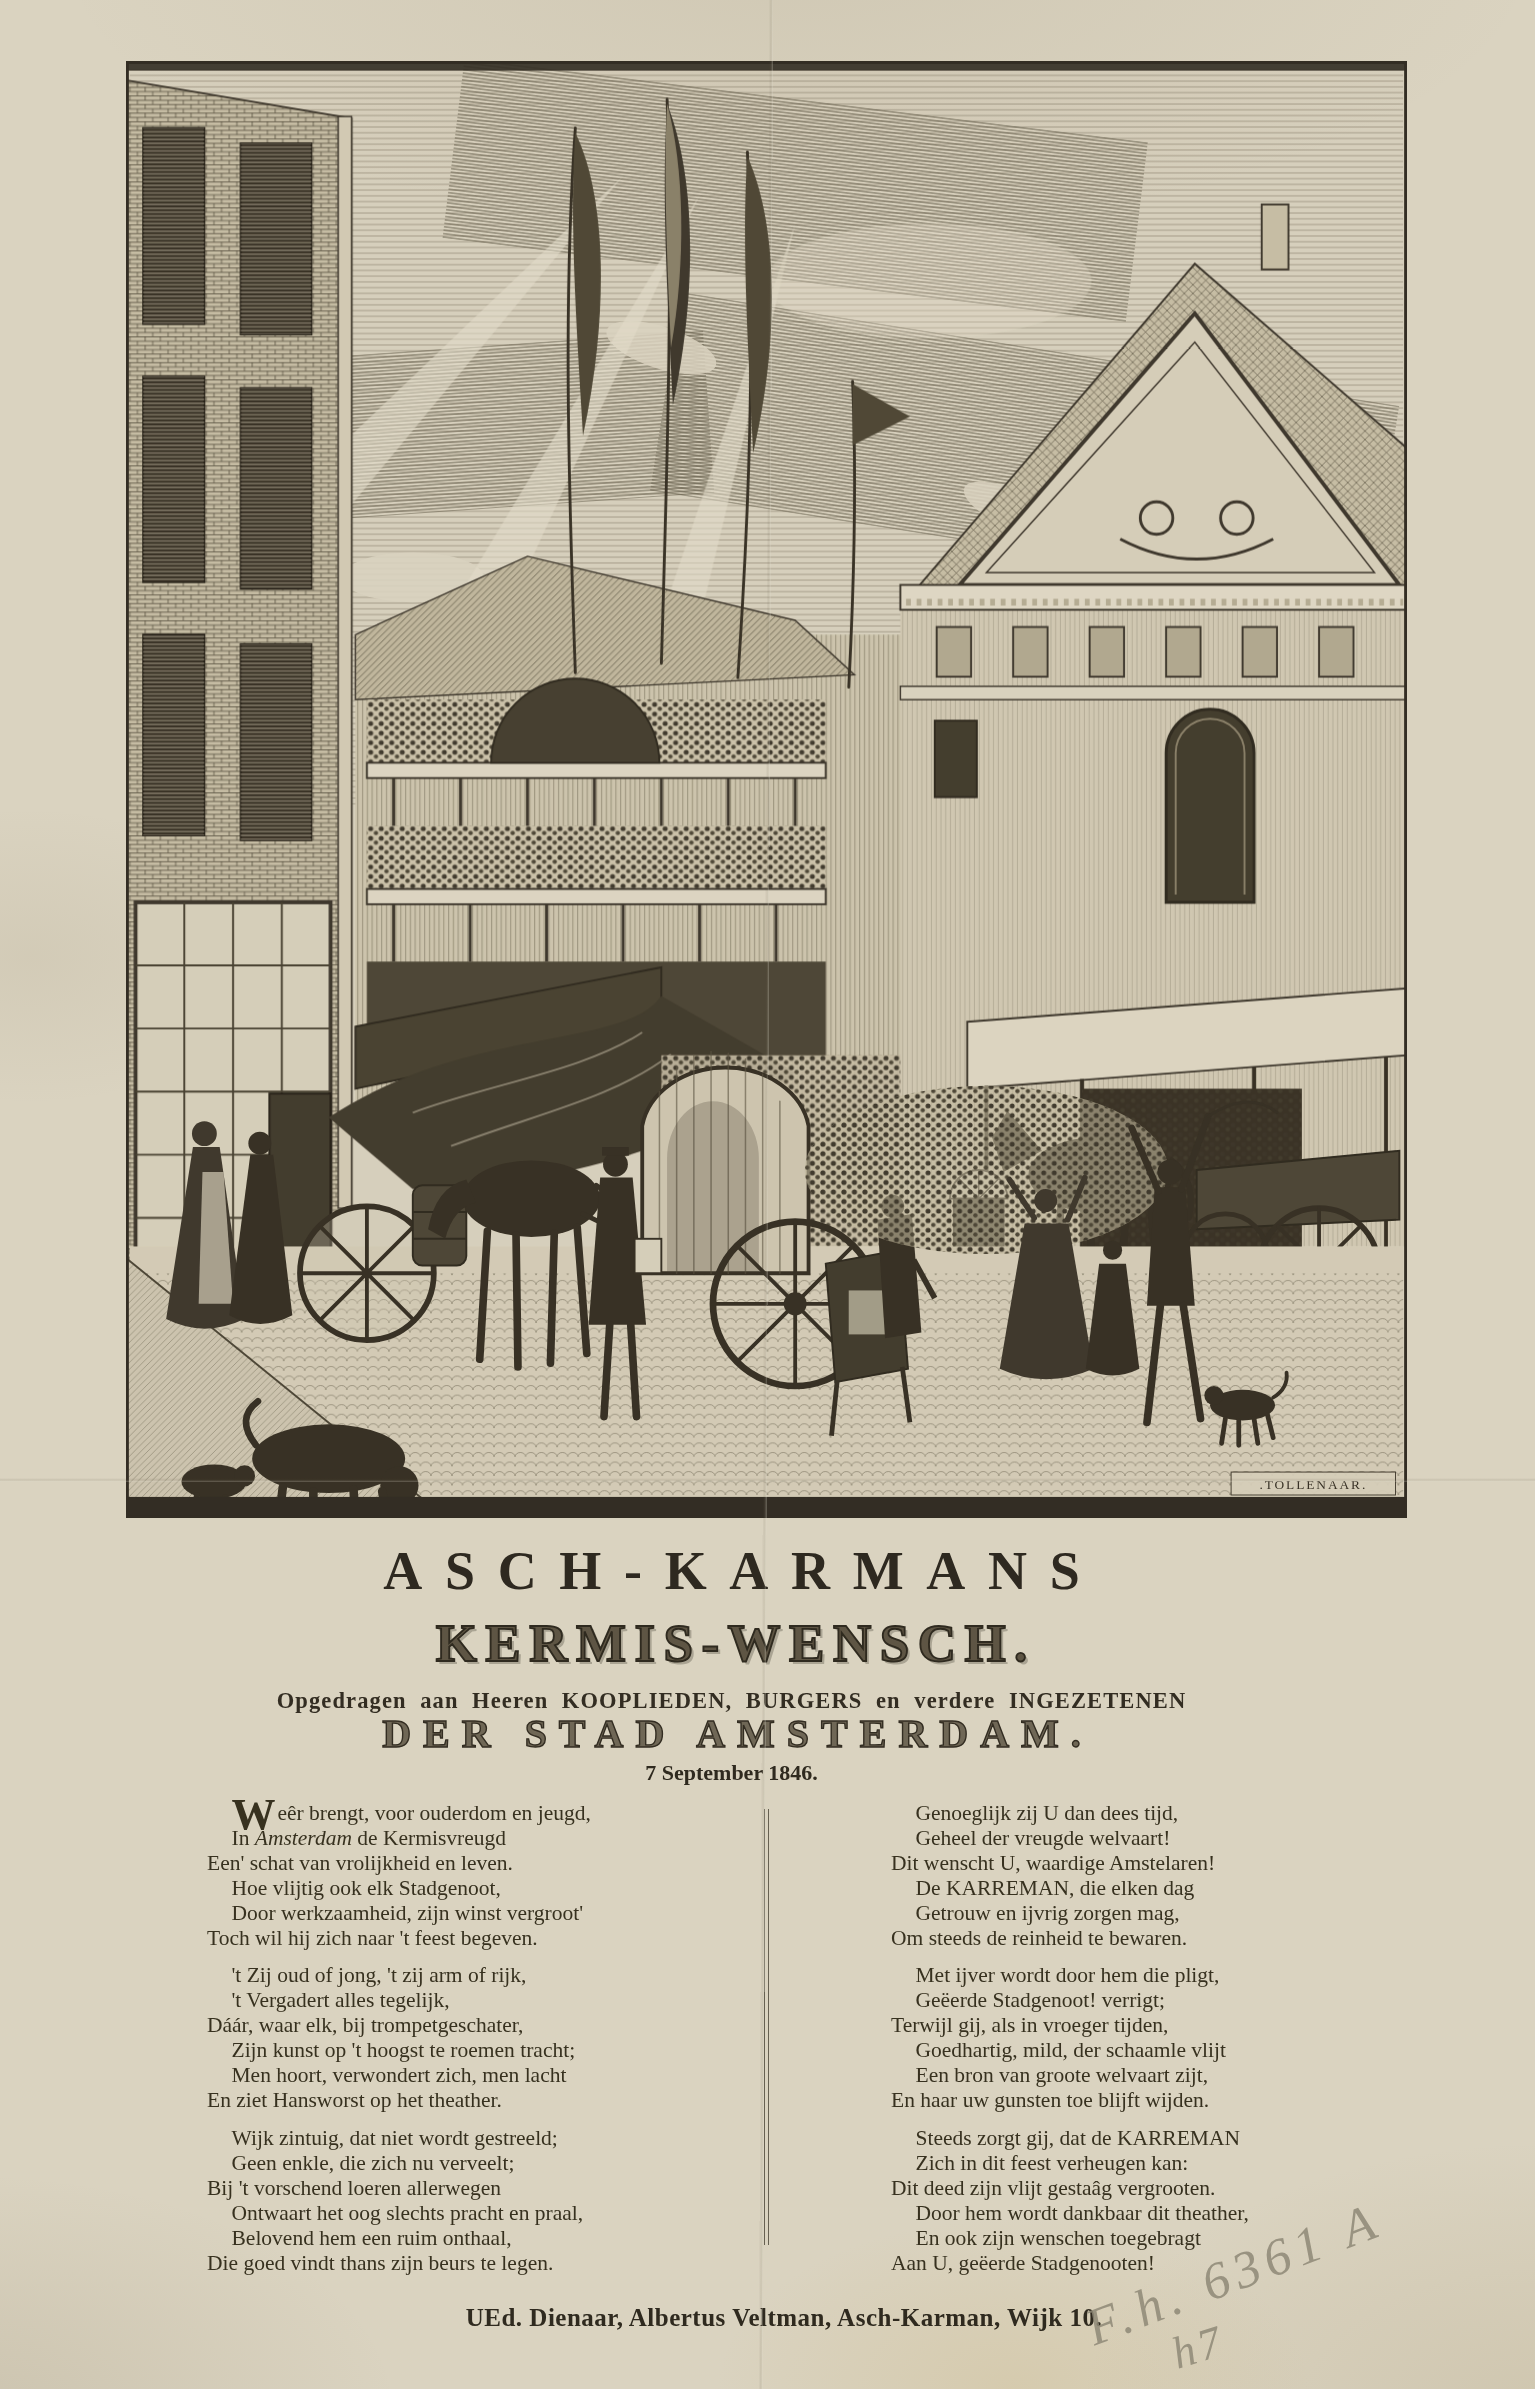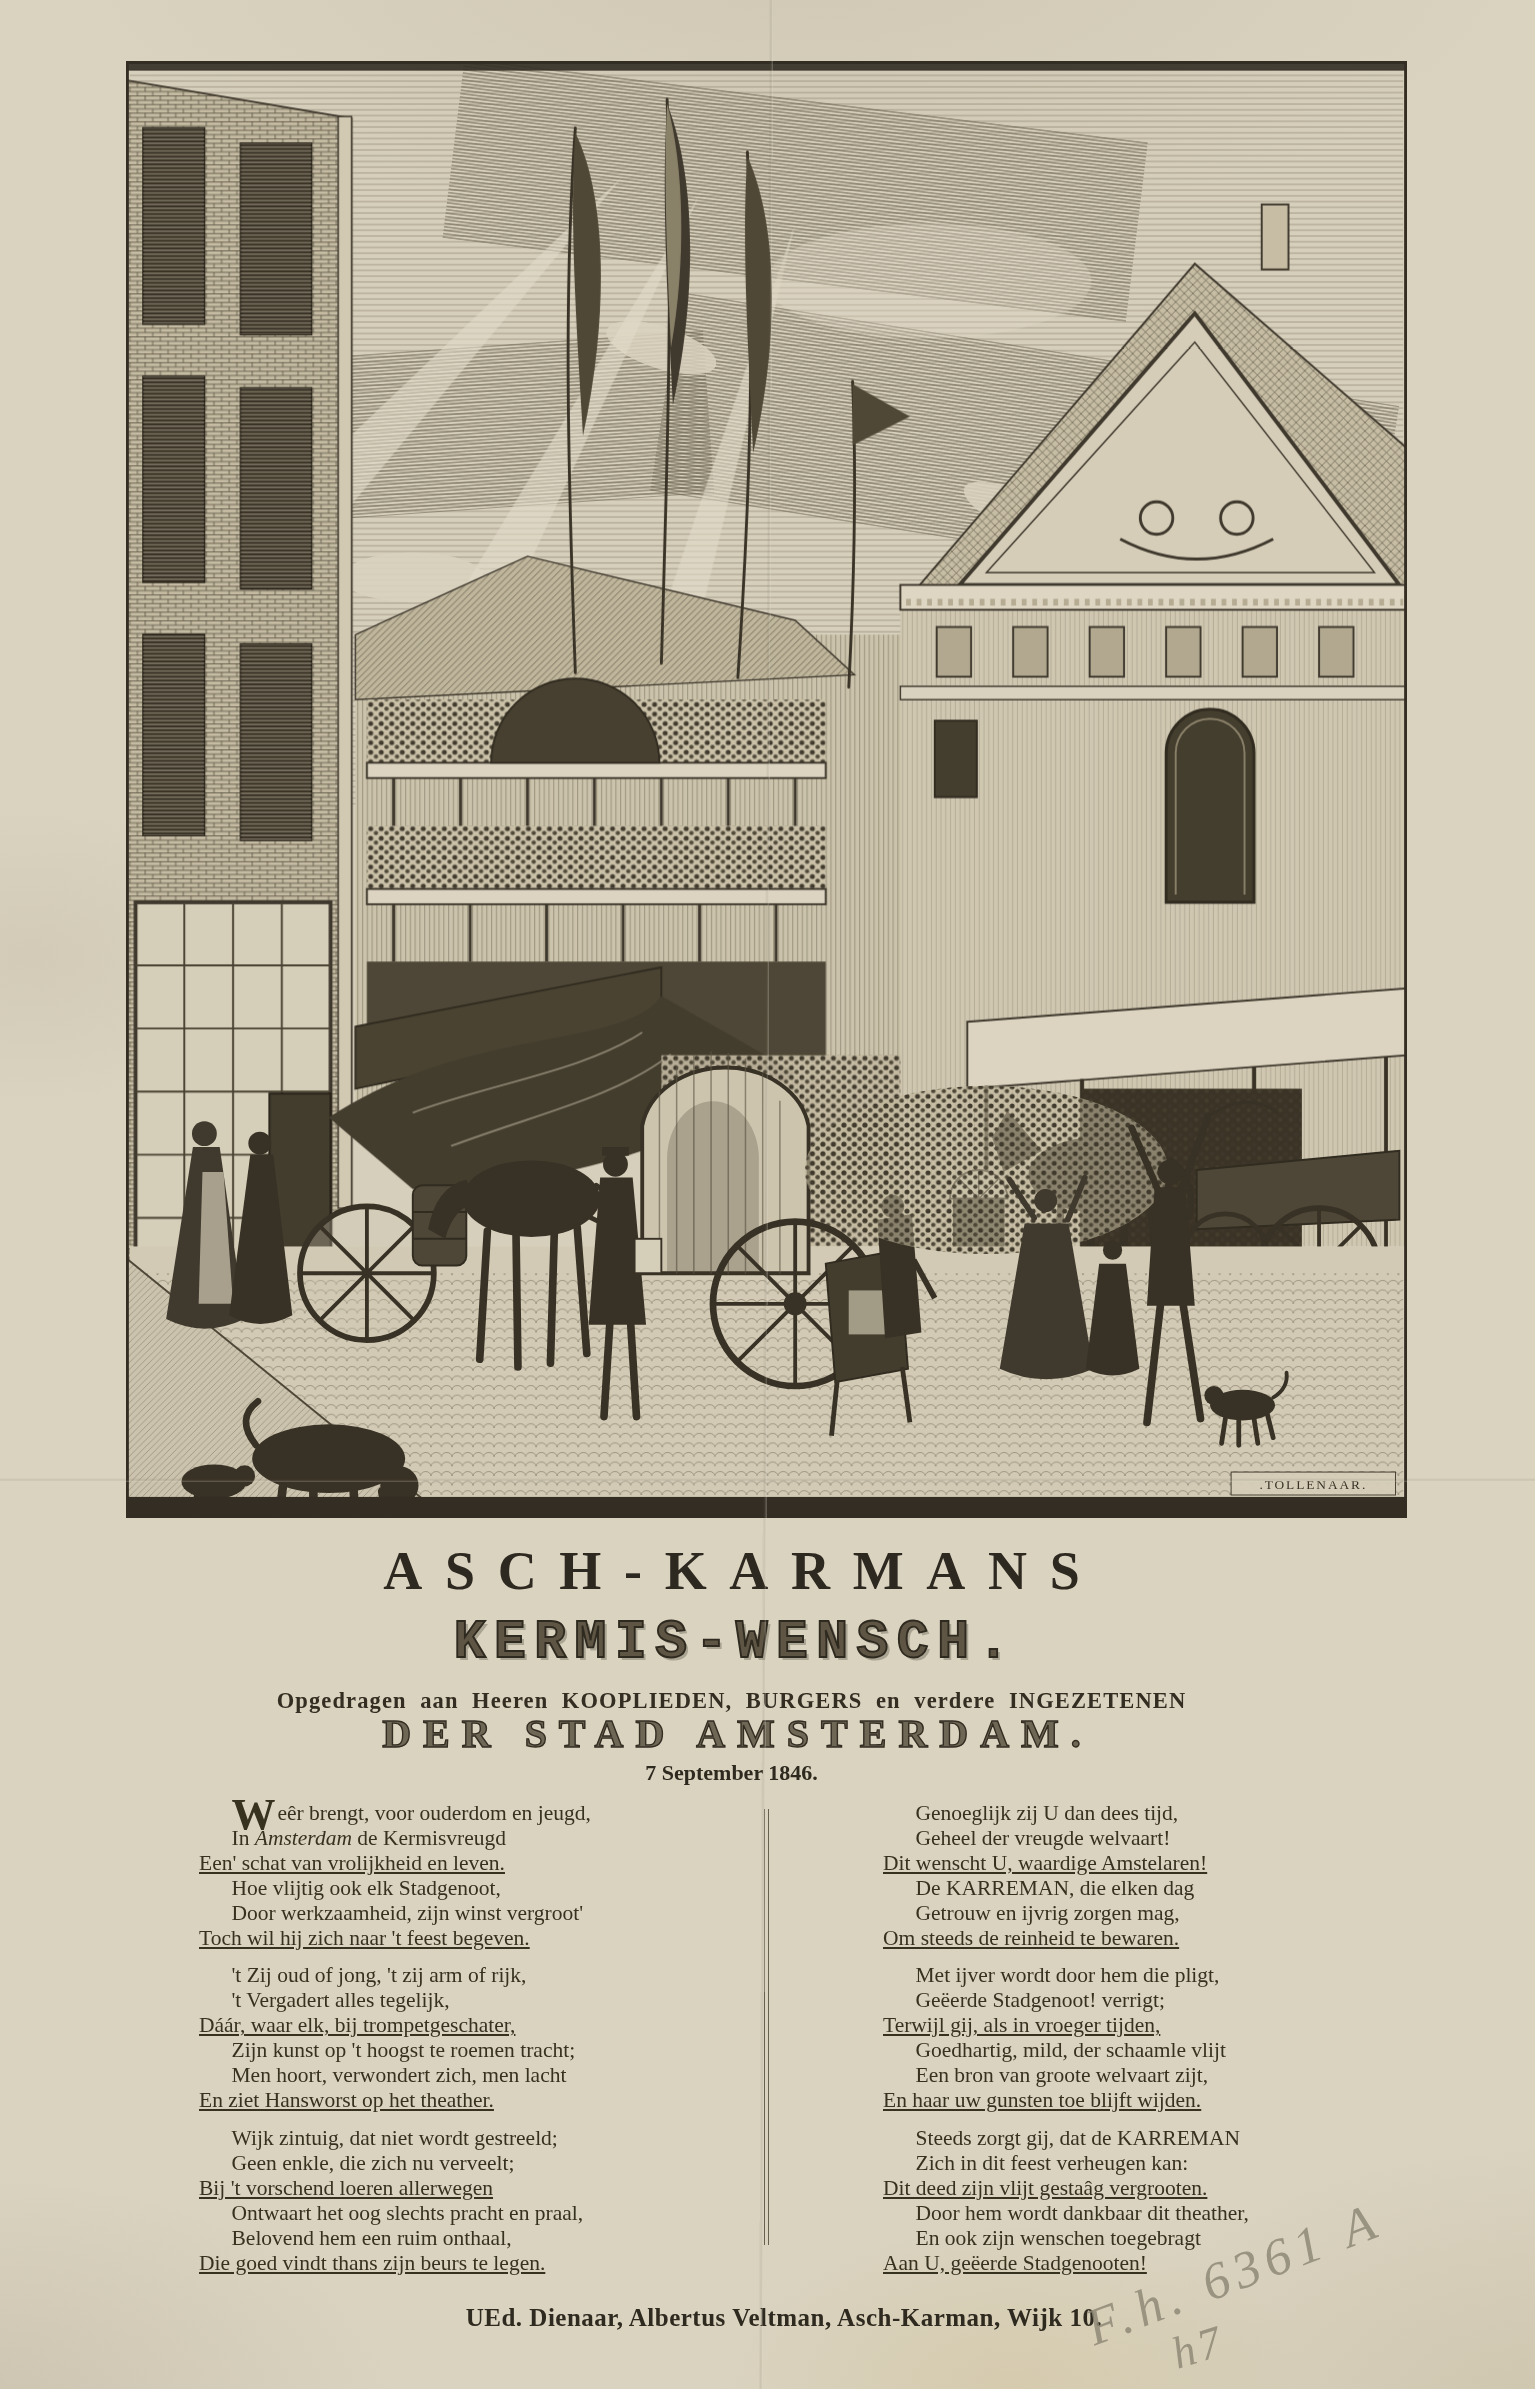--- a/index.html
+++ b/index.html
@@ -31,21 +31,20 @@
   .title-block{position:absolute;left:0;top:1541px;width:1463px;text-align:center;}
   .main-title{
     margin:0;font-size:54px;font-weight:700;color:#2e2920;
     letter-spacing:.42em;padding-left:.42em;line-height:61px;
   }
   .sub-title{
     margin:13.4px 0 0 0;font-size:53px;font-weight:700;line-height:57px;
     letter-spacing:.16em;padding-left:.16em;color:#5e5544;
     -webkit-text-stroke:1.9px #2f2a1f;
     text-shadow:2.9px 2.9px 0 rgba(47,42,31,.28);
-    font-family:Liberation Mono, monospace;
   }
   .dedication{
     margin-top:14.3px;font-size:22.5px;line-height:27px;color:#332d22;
     letter-spacing:.05em;word-spacing:.3em;font-weight:600;
   }
   .dedication-city{
     margin-top:4.8px;font-size:40px;font-weight:700;line-height:32.5px;
     letter-spacing:.30em;padding-left:.30em;color:#6f6756;
     -webkit-text-stroke:1.4px #332d22;
   }
@@ -53,21 +52,21 @@
   .poem{position:absolute;left:0;top:1801px;width:1535px;height:497px;}
   .poem-col{position:absolute;top:0;}
   .poem-col.left{left:199px;width:559px;}
   .poem-col.right{left:883px;width:535px;}
   .col-divider{
     position:absolute;left:764px;top:7.6px;height:436px;width:2.9px;
     border-left:1.9px solid #4a4436;border-right:1px solid #4a4436;opacity:.8;
   }
   .stanza{margin:0 0 12.4px 0;}
   .line{font-size:21.5px;line-height:25px;white-space:nowrap;margin-left:32.5px;color:#37311f;}
-  .line.flush{margin-left:0;text-decoration:underline;}
+  .line.flush{margin-left:8px;}
   .line em{font-style:italic;}
   .dropcap{font-size:44px;line-height:9.6px;vertical-align:-8.6px;letter-spacing:1.9px;font-weight:600;}
   .colophon{
     position:absolute;left:0;top:2304px;width:1568px;text-align:center;
     font-size:25px;font-weight:700;letter-spacing:.02em;color:#2f2a1f;
   }
   .pencil{
     position:absolute;font-style:italic;color:#8f8977;
     font-family:"Liberation Serif",serif;white-space:nowrap;opacity:.85;
   }

